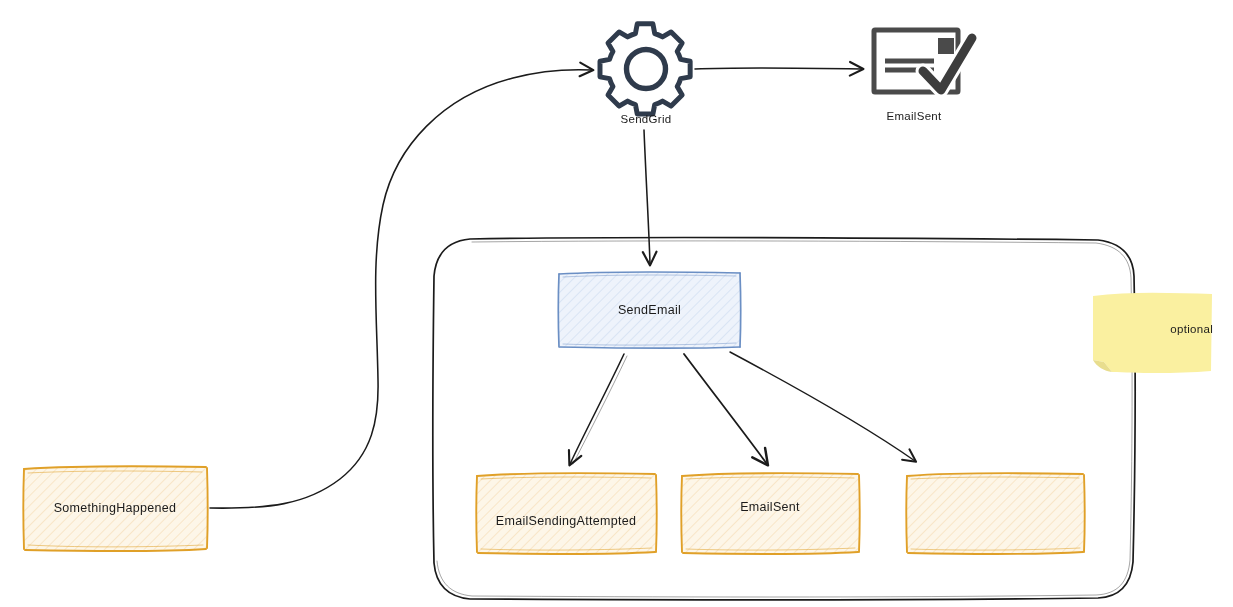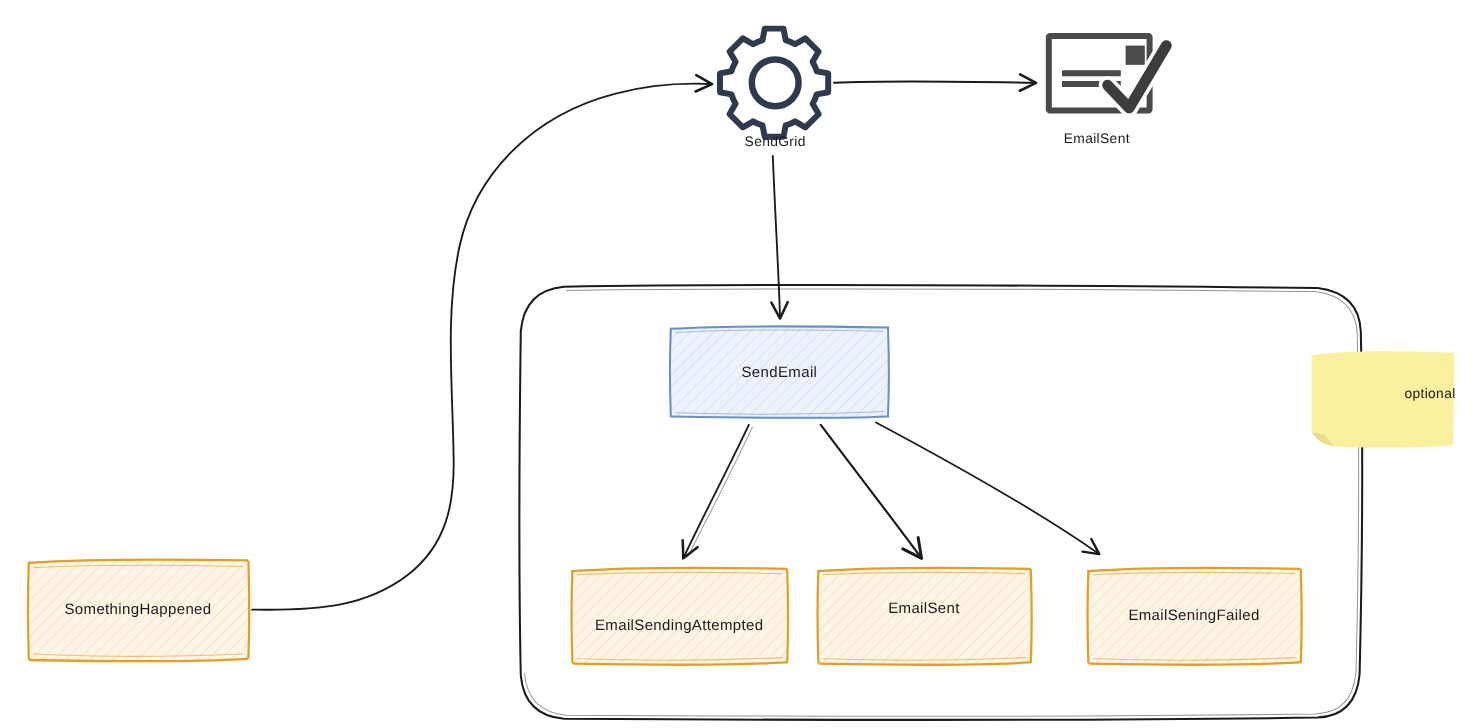--- a/index.html
+++ b/index.html
@@ -204,21 +204,20 @@
   </svg>
 
   <div class="node-label" style="left:22px; top:466px; width:186px; height:84px;">SomethingHappened</div>
 
   <div class="node-label" style="left:558px; top:272px; width:183px; height:76px;border-radius:13px;">SendEmail</div>
 
   <div class="node-label" style="left:475px; top:473px; width:182px; height:95px;">EmailSendingAttempted</div>
 
   <div class="node-label" style="left:680px; top:473px; width:180px; height:68px;">EmailSent</div>
 
-  <div class="node-label" style="left:905px; top:473px; width:180px; height:80px;">EmailSeningFailed</div>
 
   <div class="icon-caption" style="left:600px; top:113px; width:92px;">SendGrid</div>
 
   <div class="icon-caption" style="left:868px; top:110px; width:92px;">EmailSent</div>
 
   <div class="note-label" style="left:1092px; top:323px; width:121px;">optional</div>
 
 </div>
 
 </body></html>

